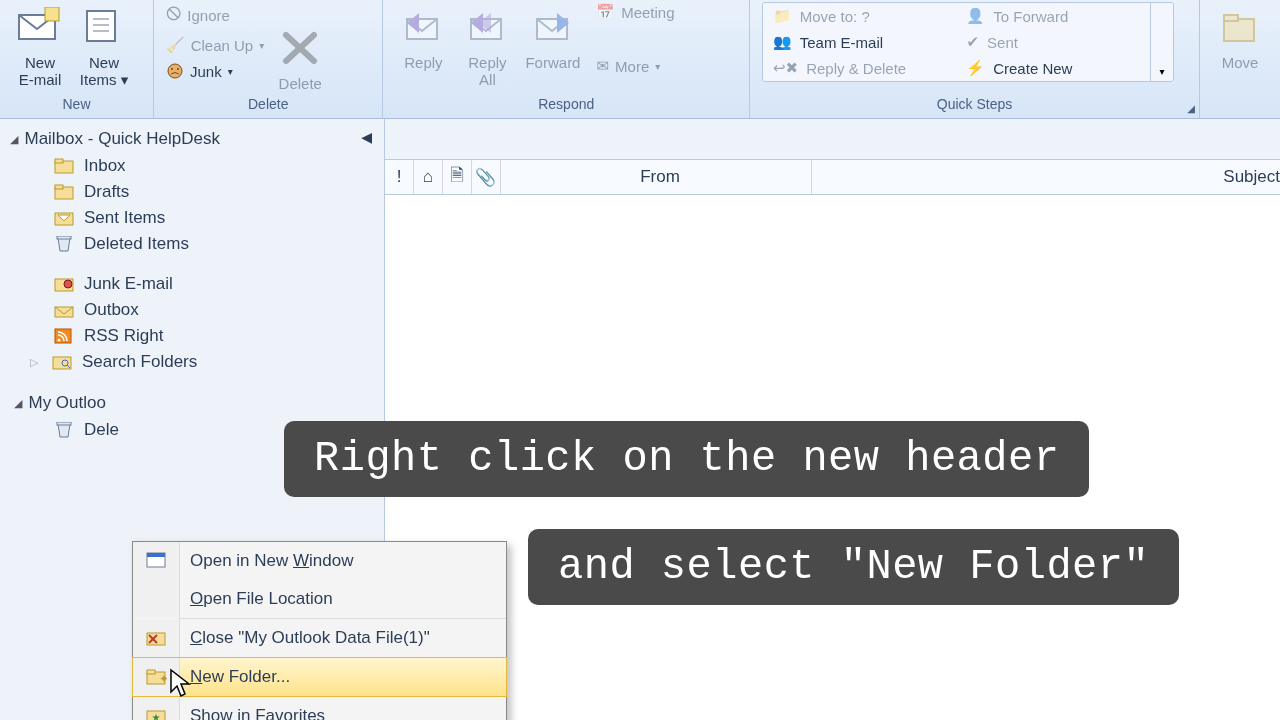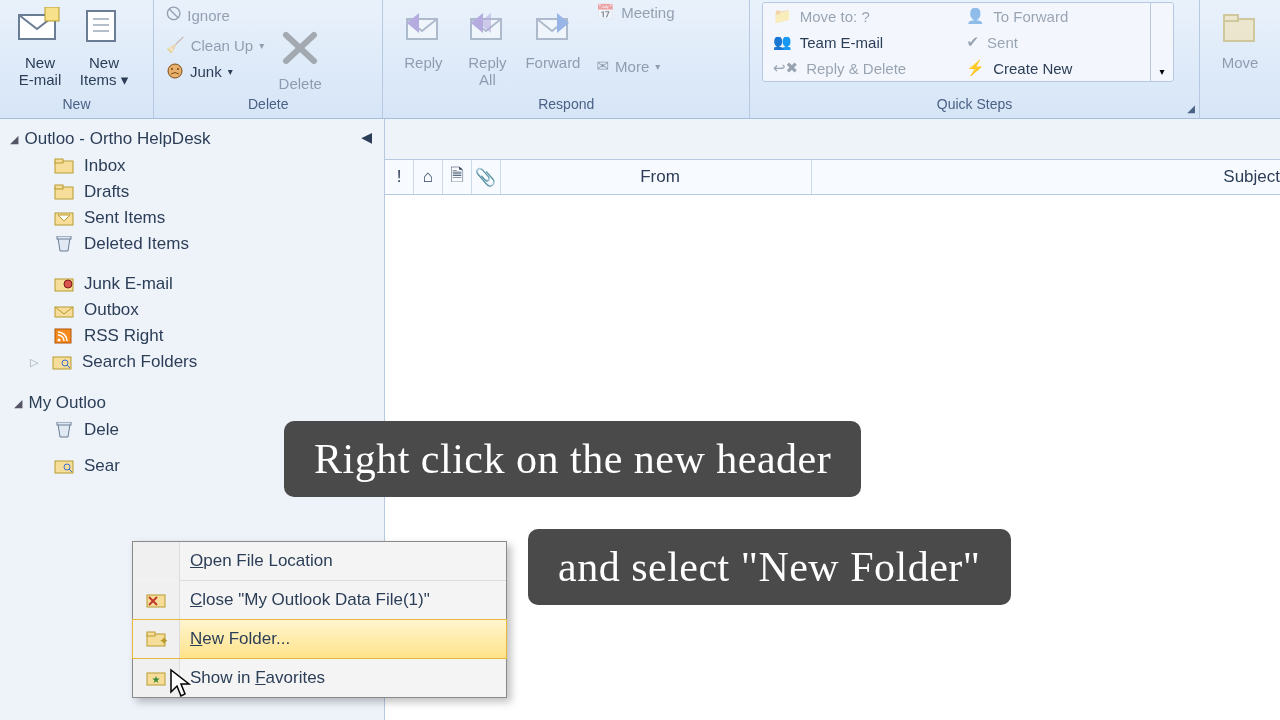--- a/index.html
+++ b/index.html
@@ -56,21 +56,21 @@
     font-size:17px;color:#2c3e57;z-index:30;}
   .context .row{display:flex;align-items:center;height:38px;cursor:default;
     padding-right:12px;}
   .context .gutter{width:46px;display:flex;align-items:center;justify-content:center;
     border-right:1px solid #dcdcdc;height:100%;background:#f0f0f0;}
   .context .txt{padding-left:10px;}
   .context .row.hl{background:linear-gradient(#fff5cf,#ffe38a);outline:1px solid #e6b93a;}
   .context .sep{height:1px;background:#dcdcdc;margin-left:46px;}
   
   .callout{position:absolute;background:#4a4a4a;color:#fff;border-radius:10px;
-    font-family:Liberation Serif, serif;font-size:42px;
+    font-family:Liberation Mono, monospace;font-size:42px;
     padding:14px 30px;z-index:20;letter-spacing:.5px;}
   .callout.c1{left:284px;top:421px;}
   .callout.c2{left:528px;top:529px;}
   
   svg{display:block;}
   .u{text-decoration:underline;}
   
   .cursor{position:absolute;left:169px;top:668px;z-index:40;}
 </style>
 </head>
@@ -249,21 +249,21 @@
   </div>
 </div>
 
 <div class="workspace">
 
   <div class="nav">
     <span class="collapse">◀</span>
 
     <div class="nav-header">
       <span class="tri">◢</span>
-      <span>Outloo - Ortho HelpDesk</span>
+      <span>Mailbox - Quick HelpDesk</span>
     </div>
 
     <div class="nav-item">
       <span class="folder-icon">
           <svg width="20" height="16">
             <rect x="1" y="3" width="18" height="12" fill="#f7dd9a" stroke="#b79b2d"></rect>
             <rect x="1" y="1" width="8" height="4" fill="#f7dd9a" stroke="#b79b2d"></rect>
           </svg>
         </span>
       <span>Inbox</span>
@@ -348,30 +348,20 @@
     <div class="nav-item">
       <span class="folder-icon">
           <svg width="20" height="16">
             <path d="M4 2 L16 2 L14 15 L6 15 Z" fill="#dfe8f3" stroke="#6b7d95"></path>
             <rect x="3" y="0" width="14" height="3" fill="#dfe8f3" stroke="#6b7d95"></rect>
           </svg>
         </span>
       <span>Dele</span>
     </div>
     <div style="height:10px"></div>
-    <div class="nav-item">
-      <span class="folder-icon">
-          <svg width="20" height="16">
-            <rect x="1" y="3" width="18" height="12" fill="#f7dd9a" stroke="#b79b2d"></rect>
-            <circle cx="13" cy="9" r="3" fill="none" stroke="#3a6fcf"></circle>
-            <line x1="15" y1="11" x2="18" y2="14" stroke="#3a6fcf"></line>
-          </svg>
-        </span>
-      <span>Sear</span>
-    </div>
   </div>
 
   <div class="listpane">
     <div class="top-gap"></div>
     <div class="listcols">
       <div class="cell" style="width:28px">
           <span>!</span>
         </div>
       <div class="cell" style="width:28px">
           <span>⌂</span>
@@ -387,20 +377,31 @@
         </div>
       <div class="cell" style="flex:1;justify-content:flex-end;padding-left:8px;border-right:none">
           <span>Subject</span>
         </div>
     </div>
     <div class="listbody"></div>
   </div>
 </div>
 
 <div class="context">
+  <div class="row">
+    <span class="gutter">
+        <span>
+          <svg width="22" height="20">
+            <rect x="2" y="2" width="18" height="14" fill="#fff" stroke="#6b7d95"></rect>
+            <rect x="2" y="2" width="18" height="4" fill="#3a6fcf"></rect>
+          </svg>
+        </span>
+      </span>
+    <span class="txt">Open in New <span class="u">W</span>indow</span>
+  </div>
   <div class="row">
     <span class="gutter"></span>
     <span class="txt"><span class="u">O</span>pen File Location</span>
   </div>
   <div class="sep"></div>
   <div class="row">
     <span class="gutter">
         <span>
           <svg width="22" height="20">
             <rect x="2" y="5" width="18" height="12" fill="#f7dd9a" stroke="#b79b2d"></rect>

